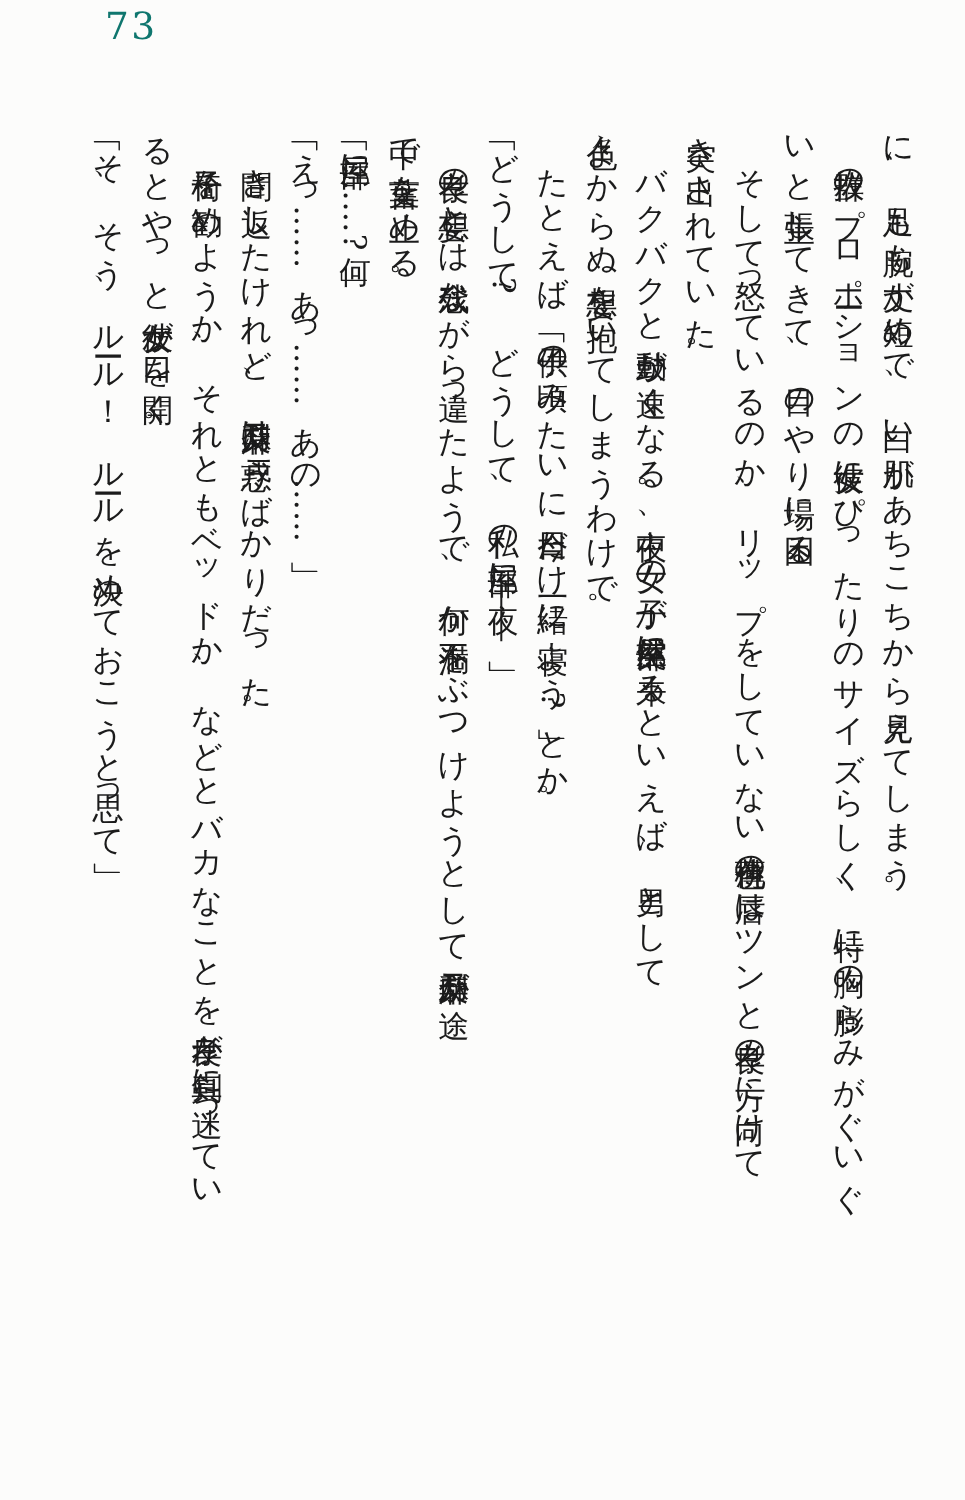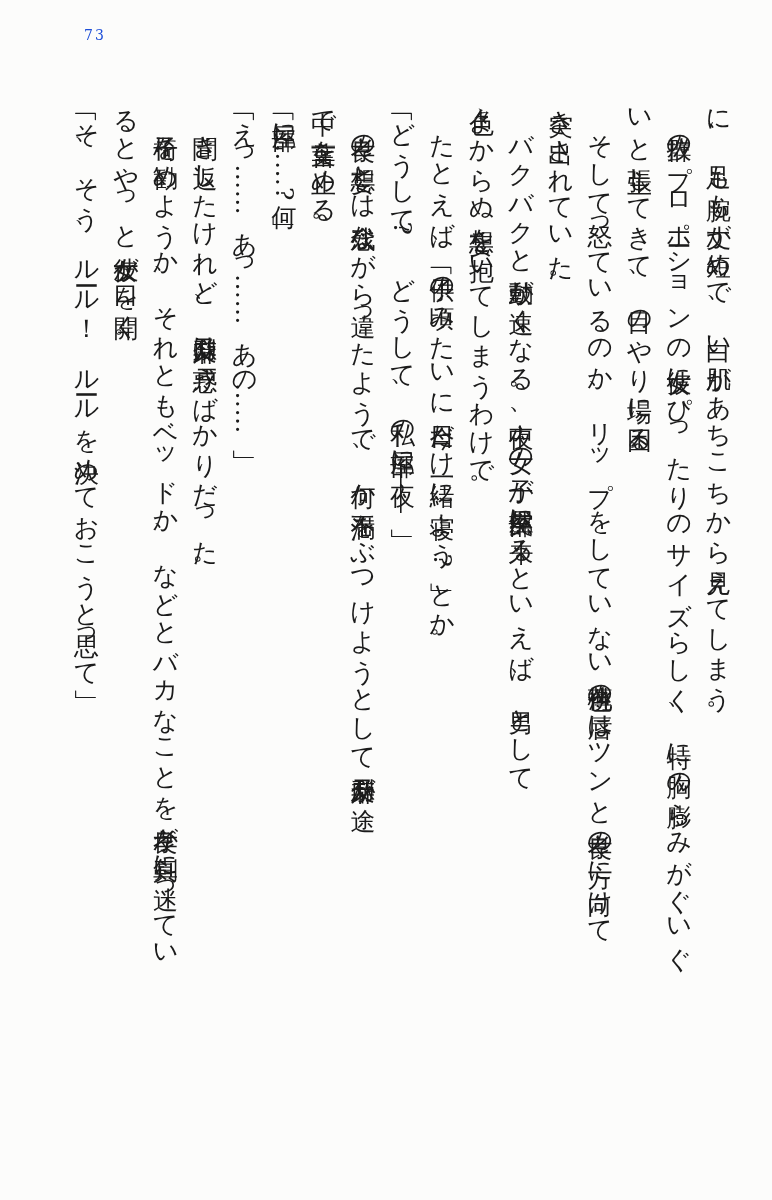--- a/index.html
+++ b/index.html
@@ -14,24 +14,24 @@
     width: 772px;
     height: 1200px;
     background: #fcfcfb;
     color: #1b1b1b;
     font-family: "DejaVu Serif", "Liberation Serif", serif;
     overflow: hidden;
   }
   .page-number {
     position: absolute;
     left: 84px;
-    top: 27px;
-    font-size: 14px;
+    top: 4px;
+    font-size: 30px;
     letter-spacing: 2px;
-    color: #1d4ed8;
+    color: #0f766e;
   }
   .text-block {
     position: absolute;
     top: 92px;
     right: 34px;
     height: 965px;
     writing-mode: vertical-rl;
     text-orientation: mixed;
     font-size: 25px;
     line-height: 39.5px;

